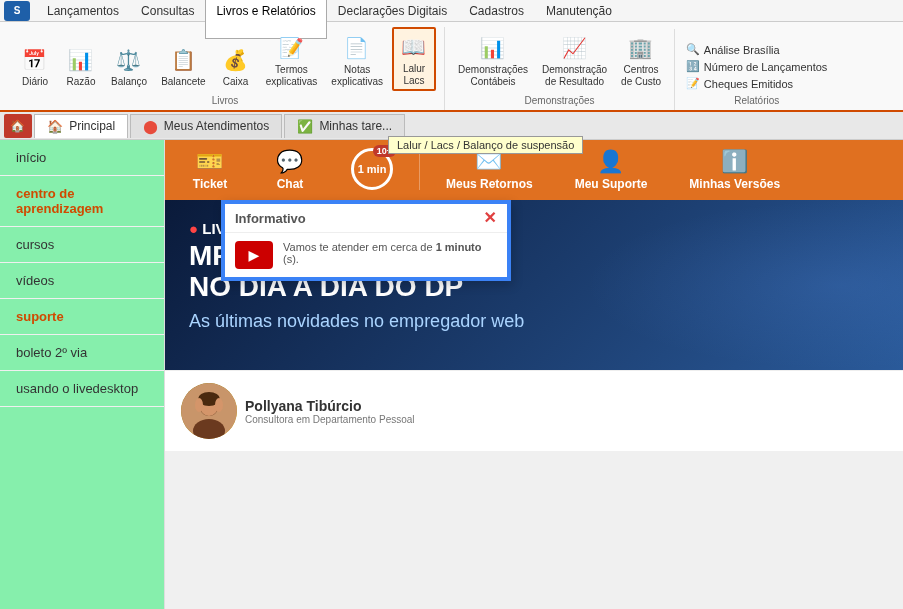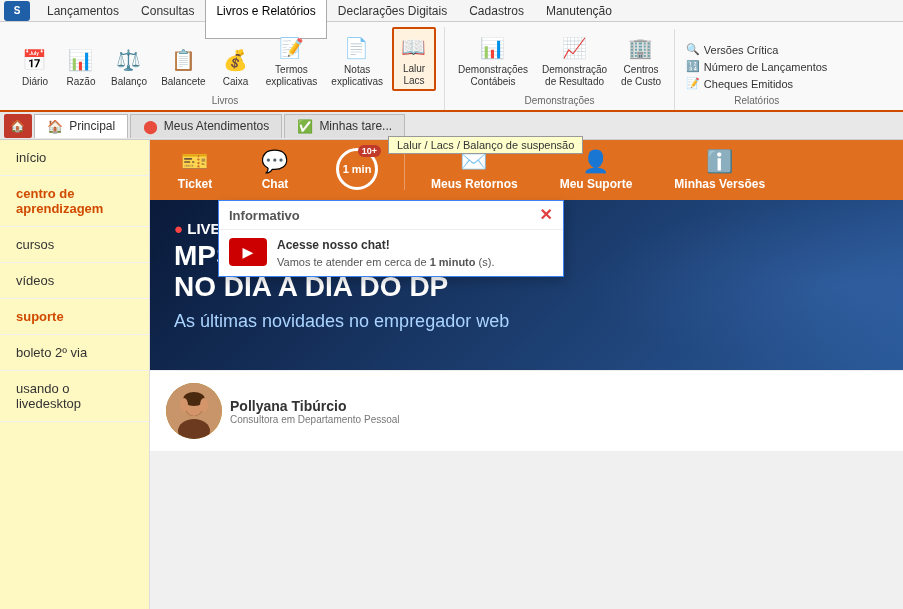--- a/index.html
+++ b/index.html
@@ -150,22 +150,22 @@
     .tab-icon { font-size: 13px; }
 
     
     .main-layout {
       display: flex;
       height: calc(609px - 22px - 90px - 28px);
     }
 
     
     .sidebar {
-      width: 150px;
-      background: #fef9c3;
+      width: 165px;
+      background: #86efac;
       border-right: 1px solid #ddd;
       overflow-y: auto;
       flex-shrink: 0;
     }
     .sidebar-item {
       padding: 10px 16px;
       font-size: 13px;
       color: #333;
       cursor: pointer;
       border-bottom: 1px solid #f0f0f0;
@@ -235,24 +235,24 @@
     .action-separator {
       width: 1px;
       height: 40px;
       background: rgba(255,255,255,0.3);
     }
 
     
     .informativo-popup {
       position: absolute;
       top: 60px;
-      left: 68px;
-      width: 346px;
+      left: 56px;
+      width: 290px;
       background: white;
-      border: 1px solid #3b82f6;
+      border: 4px solid #3b82f6;
       box-shadow: 2px 4px 10px rgba(0,0,0,0.2);
       z-index: 200;
     }
     .informativo-header {
       display: flex;
       align-items: center;
       justify-content: space-between;
       padding: 6px 10px;
       border-bottom: 1px solid #eee;
       font-size: 13px;
@@ -434,21 +434,21 @@
 de Custo</div>
       </div>
     </div>
     <div class="ribbon-group-label">Demonstrações</div>
   </div>
 
   <div class="ribbon-group">
     <div class="ribbon-btns-col">
       <div class="ribbon-btn-small">
         <span>🔍</span>
-        <span>Versões Crítica</span>
+        <span>Análise Brasília</span>
       </div>
       <div class="ribbon-btn-small">
         <span>🔢</span>
         <span>Número de Lançamentos</span>
       </div>
       <div class="ribbon-btn-small">
         <span>📝</span>
         <span>Cheques Emitidos</span>
       </div>
     </div>
@@ -525,21 +525,20 @@
     </div>
 
     <div class="informativo-popup">
       <div class="informativo-header">
         <span>Informativo</span>
         <span class="close-btn">✕</span>
       </div>
       <div class="informativo-body">
         <div class="yt-icon">▶</div>
         <div class="informativo-text">
-          <div class="title">Acesse nosso chat!</div>
           <div class="body">
             <span>Vamos te atender em cerca de </span><span style="font-weight:bold">1 minuto</span> <span>(s).</span>
           </div>
         </div>
       </div>
     </div>
 
     <div class="banner-area">
       <div class="banner-content">
         <div class="banner-live">

